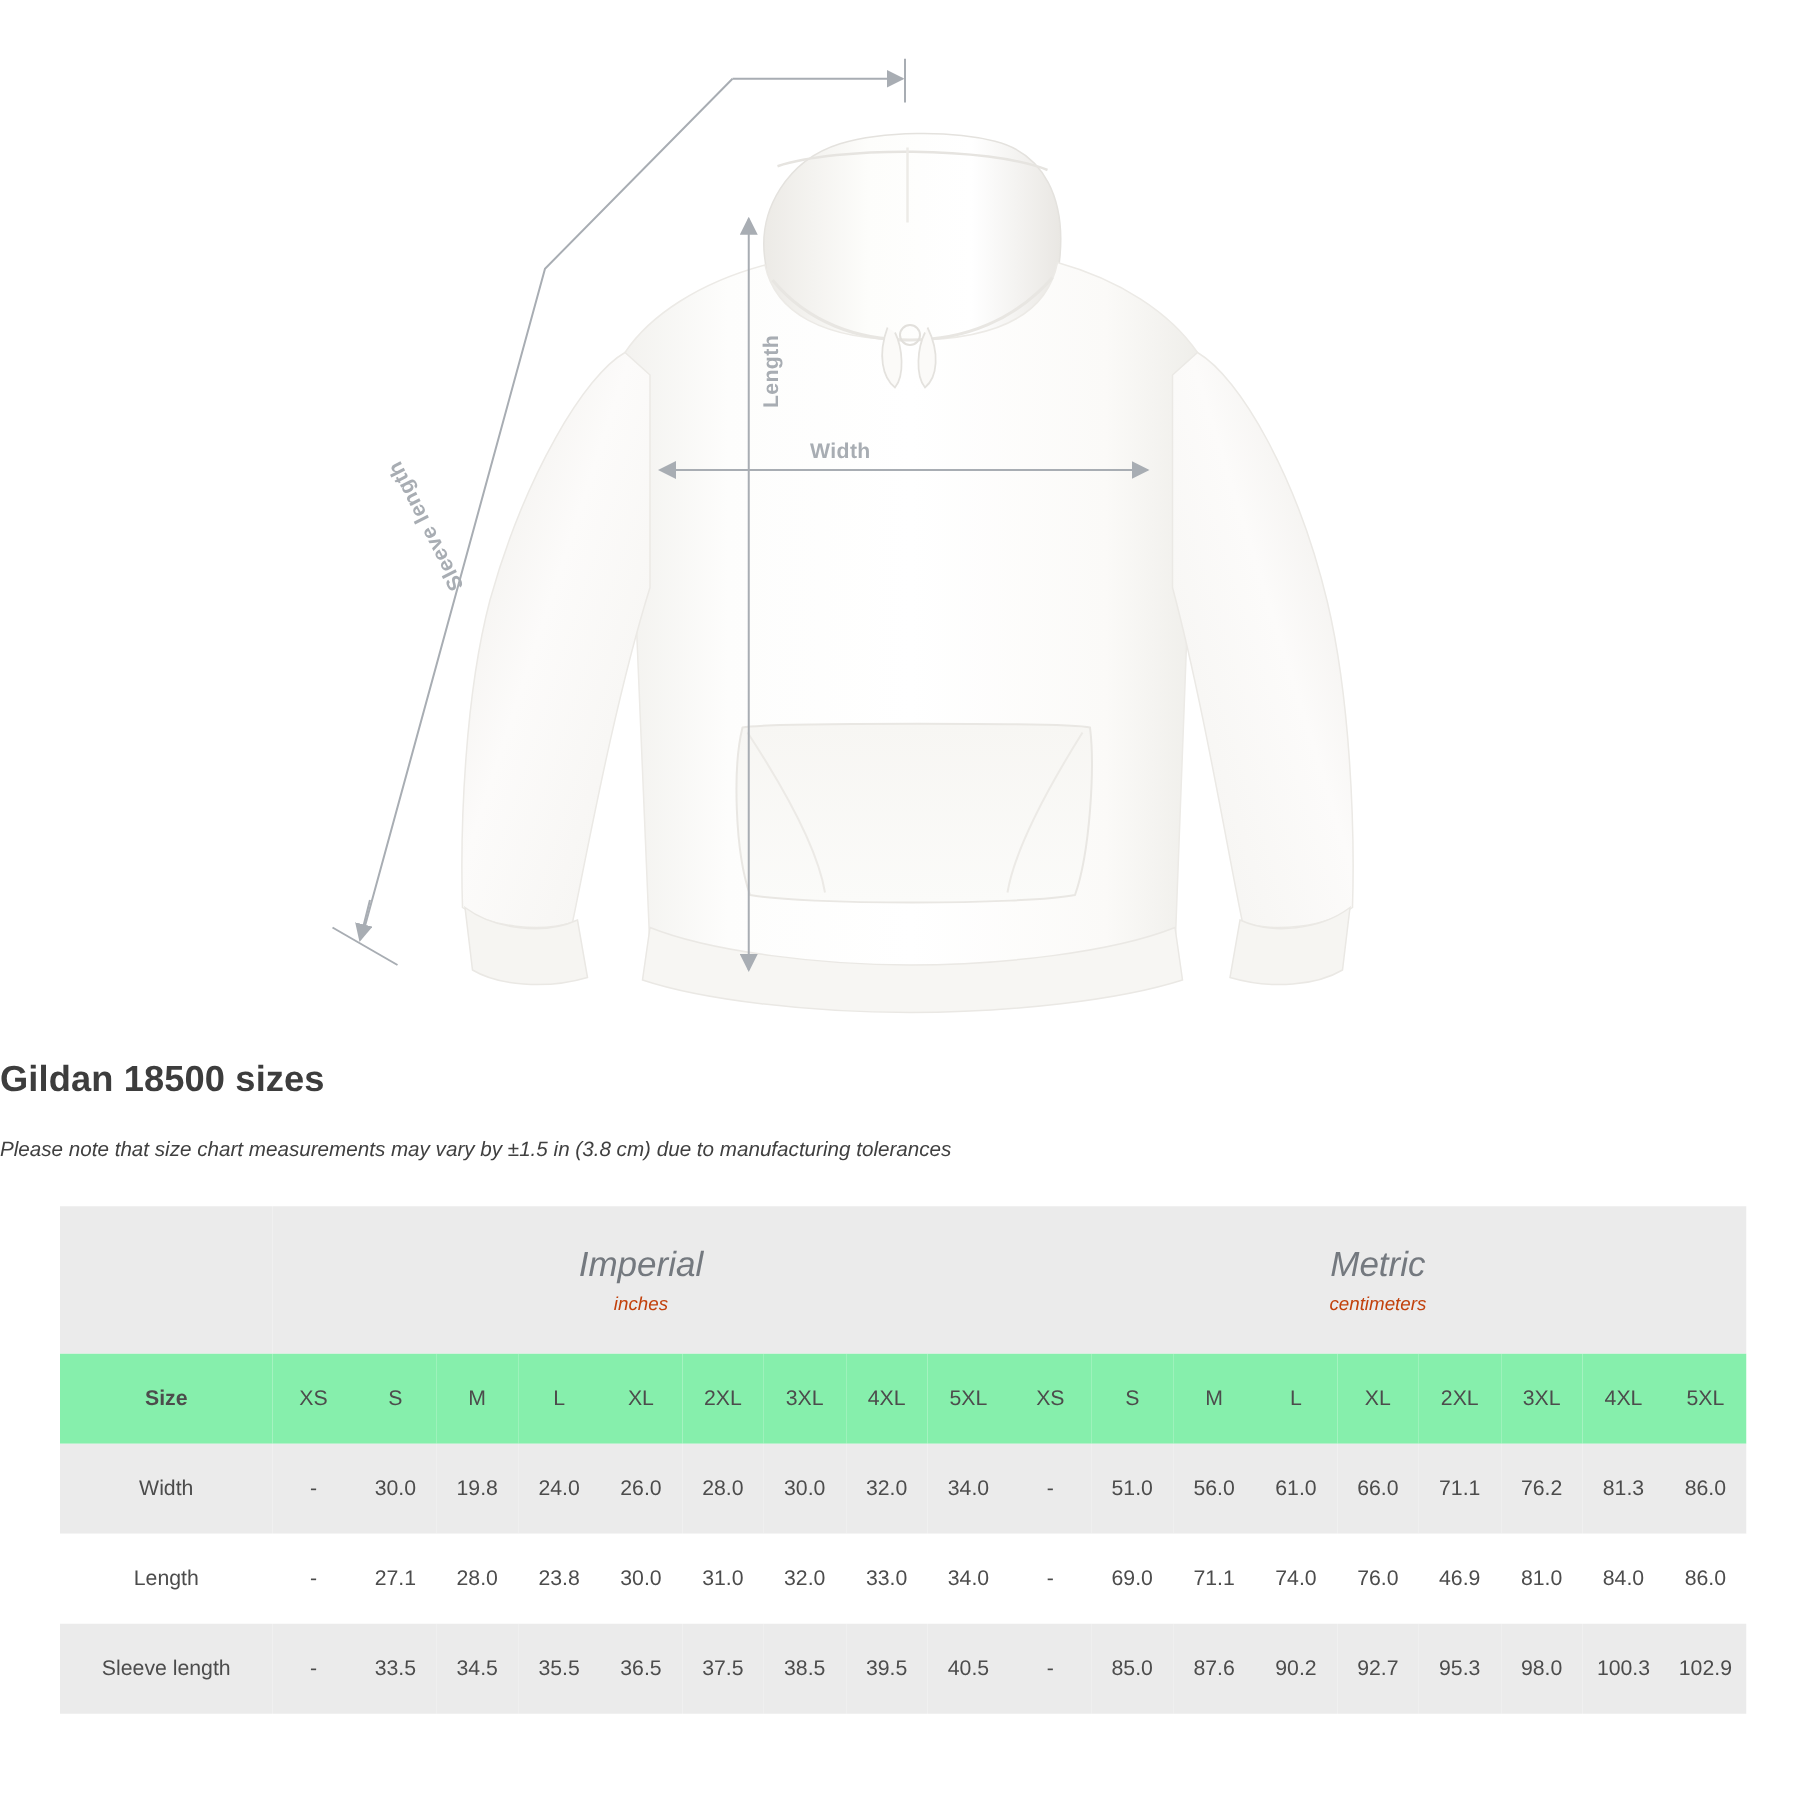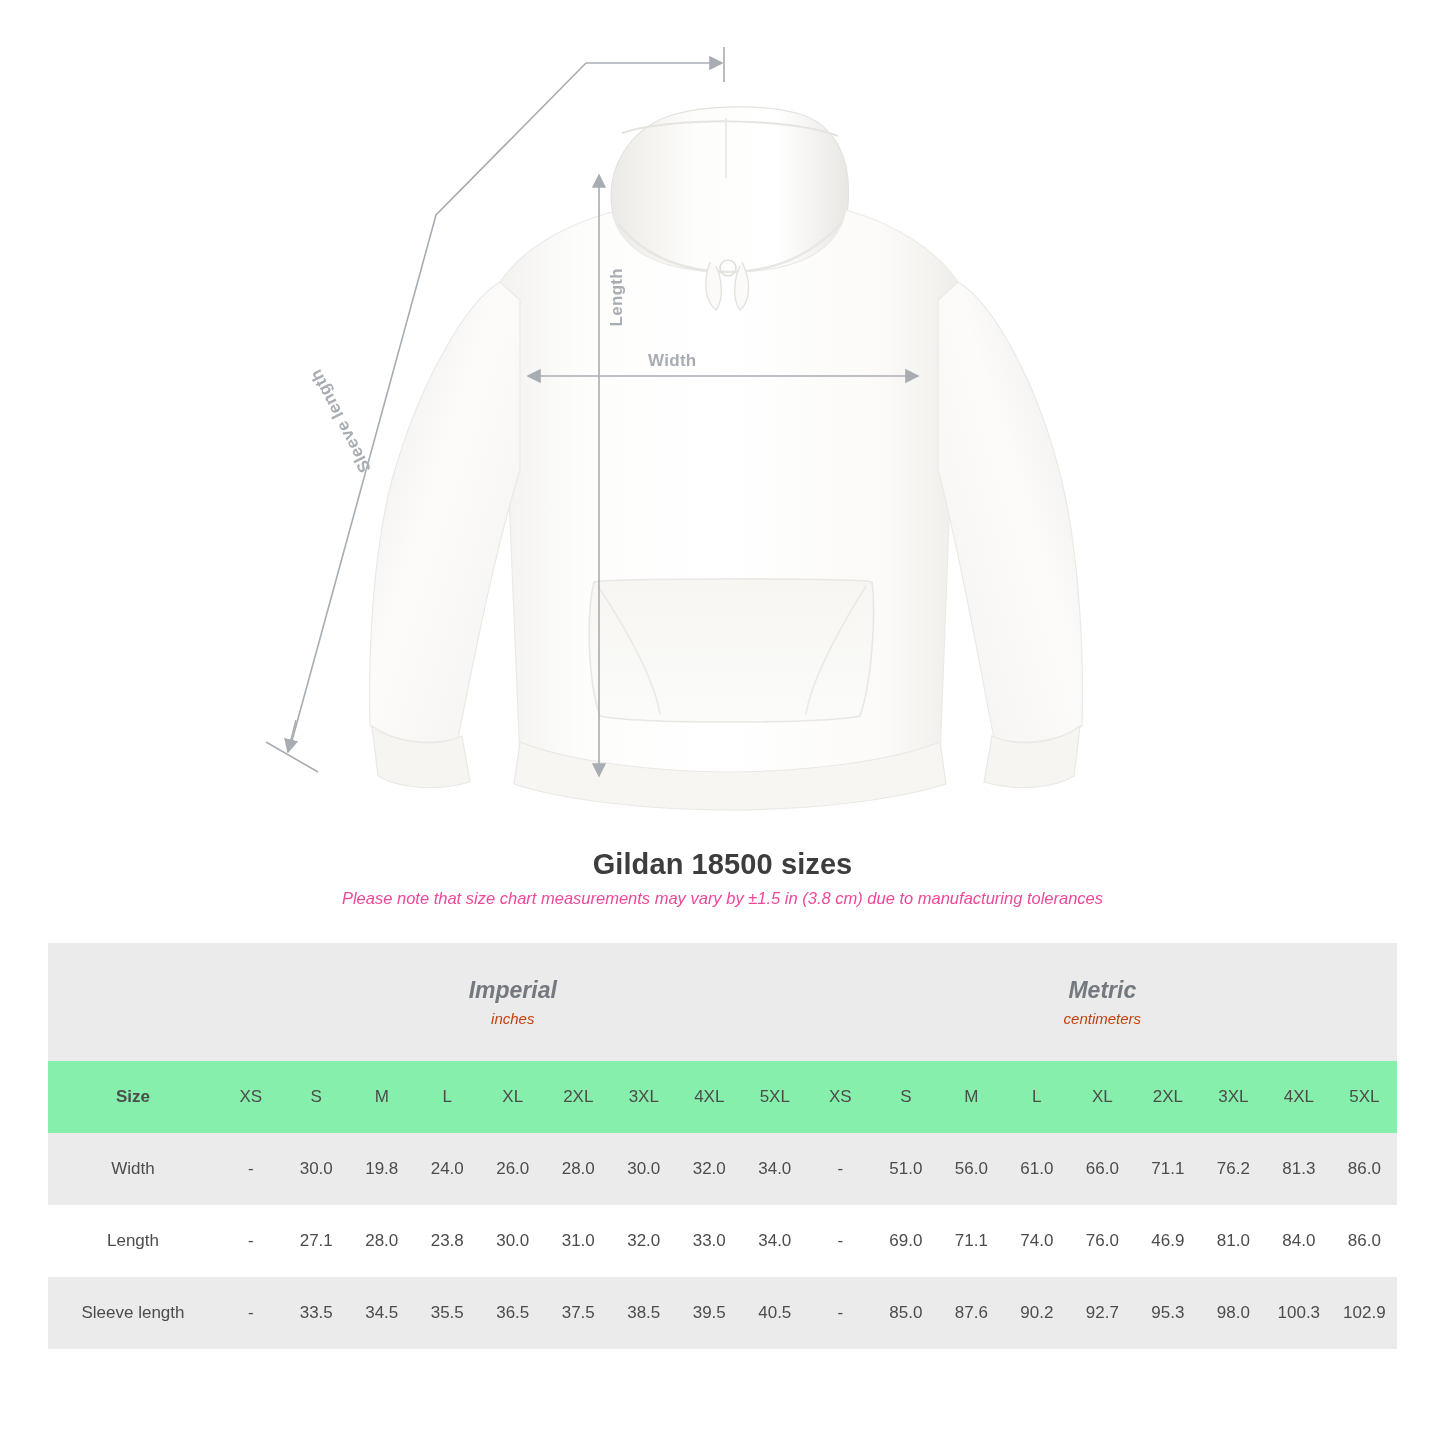--- a/index.html
+++ b/index.html
@@ -54,35 +54,35 @@
   }
   #label-sleeve {
     left: 331px;
     top: 364px;
     transform: rotate(180deg) rotate(-27deg);
     transform-origin: center center;
   }
 
   
   .heading-block {
-    text-align: center;
+    text-align: left;
     margin-top: 18px;
   }
   .chart-title {
     font-size: 29px;
     font-weight: bold;
     color: #3d3d3d;
     margin: 0;
     letter-spacing: 0.1px;
   }
   .chart-note {
     font-size: 16.5px;
     font-style: italic;
-    color: #ec4899;
-    margin-top: 8px;
+    color: #404040;
+    margin-top: 30px;
   }
 
   
   .table-wrap {
     margin: 35px 48px 0 48px;
   }
   table.size-table {
     border-collapse: collapse;
     width: 1349px;
     table-layout: fixed;
@@ -96,23 +96,23 @@
     padding: 0;
     height: 72px;
     vertical-align: middle;
     border: none;
   }
   .unit-head {
     background: #ebebeb;
     height: 118px;
   }
   .unit-head .unit-name {
-    font-size: 23px;
+    font-size: 28px;
     font-style: italic;
-    font-weight: bold;
+    font-weight: normal;
     color: #74797f;
     line-height: 1.15;
   }
   .unit-head .unit-sub {
     font-size: 15px;
     font-style: italic;
     color: #c2410c;
     margin-top: 6px;
   }
   .row-head {

